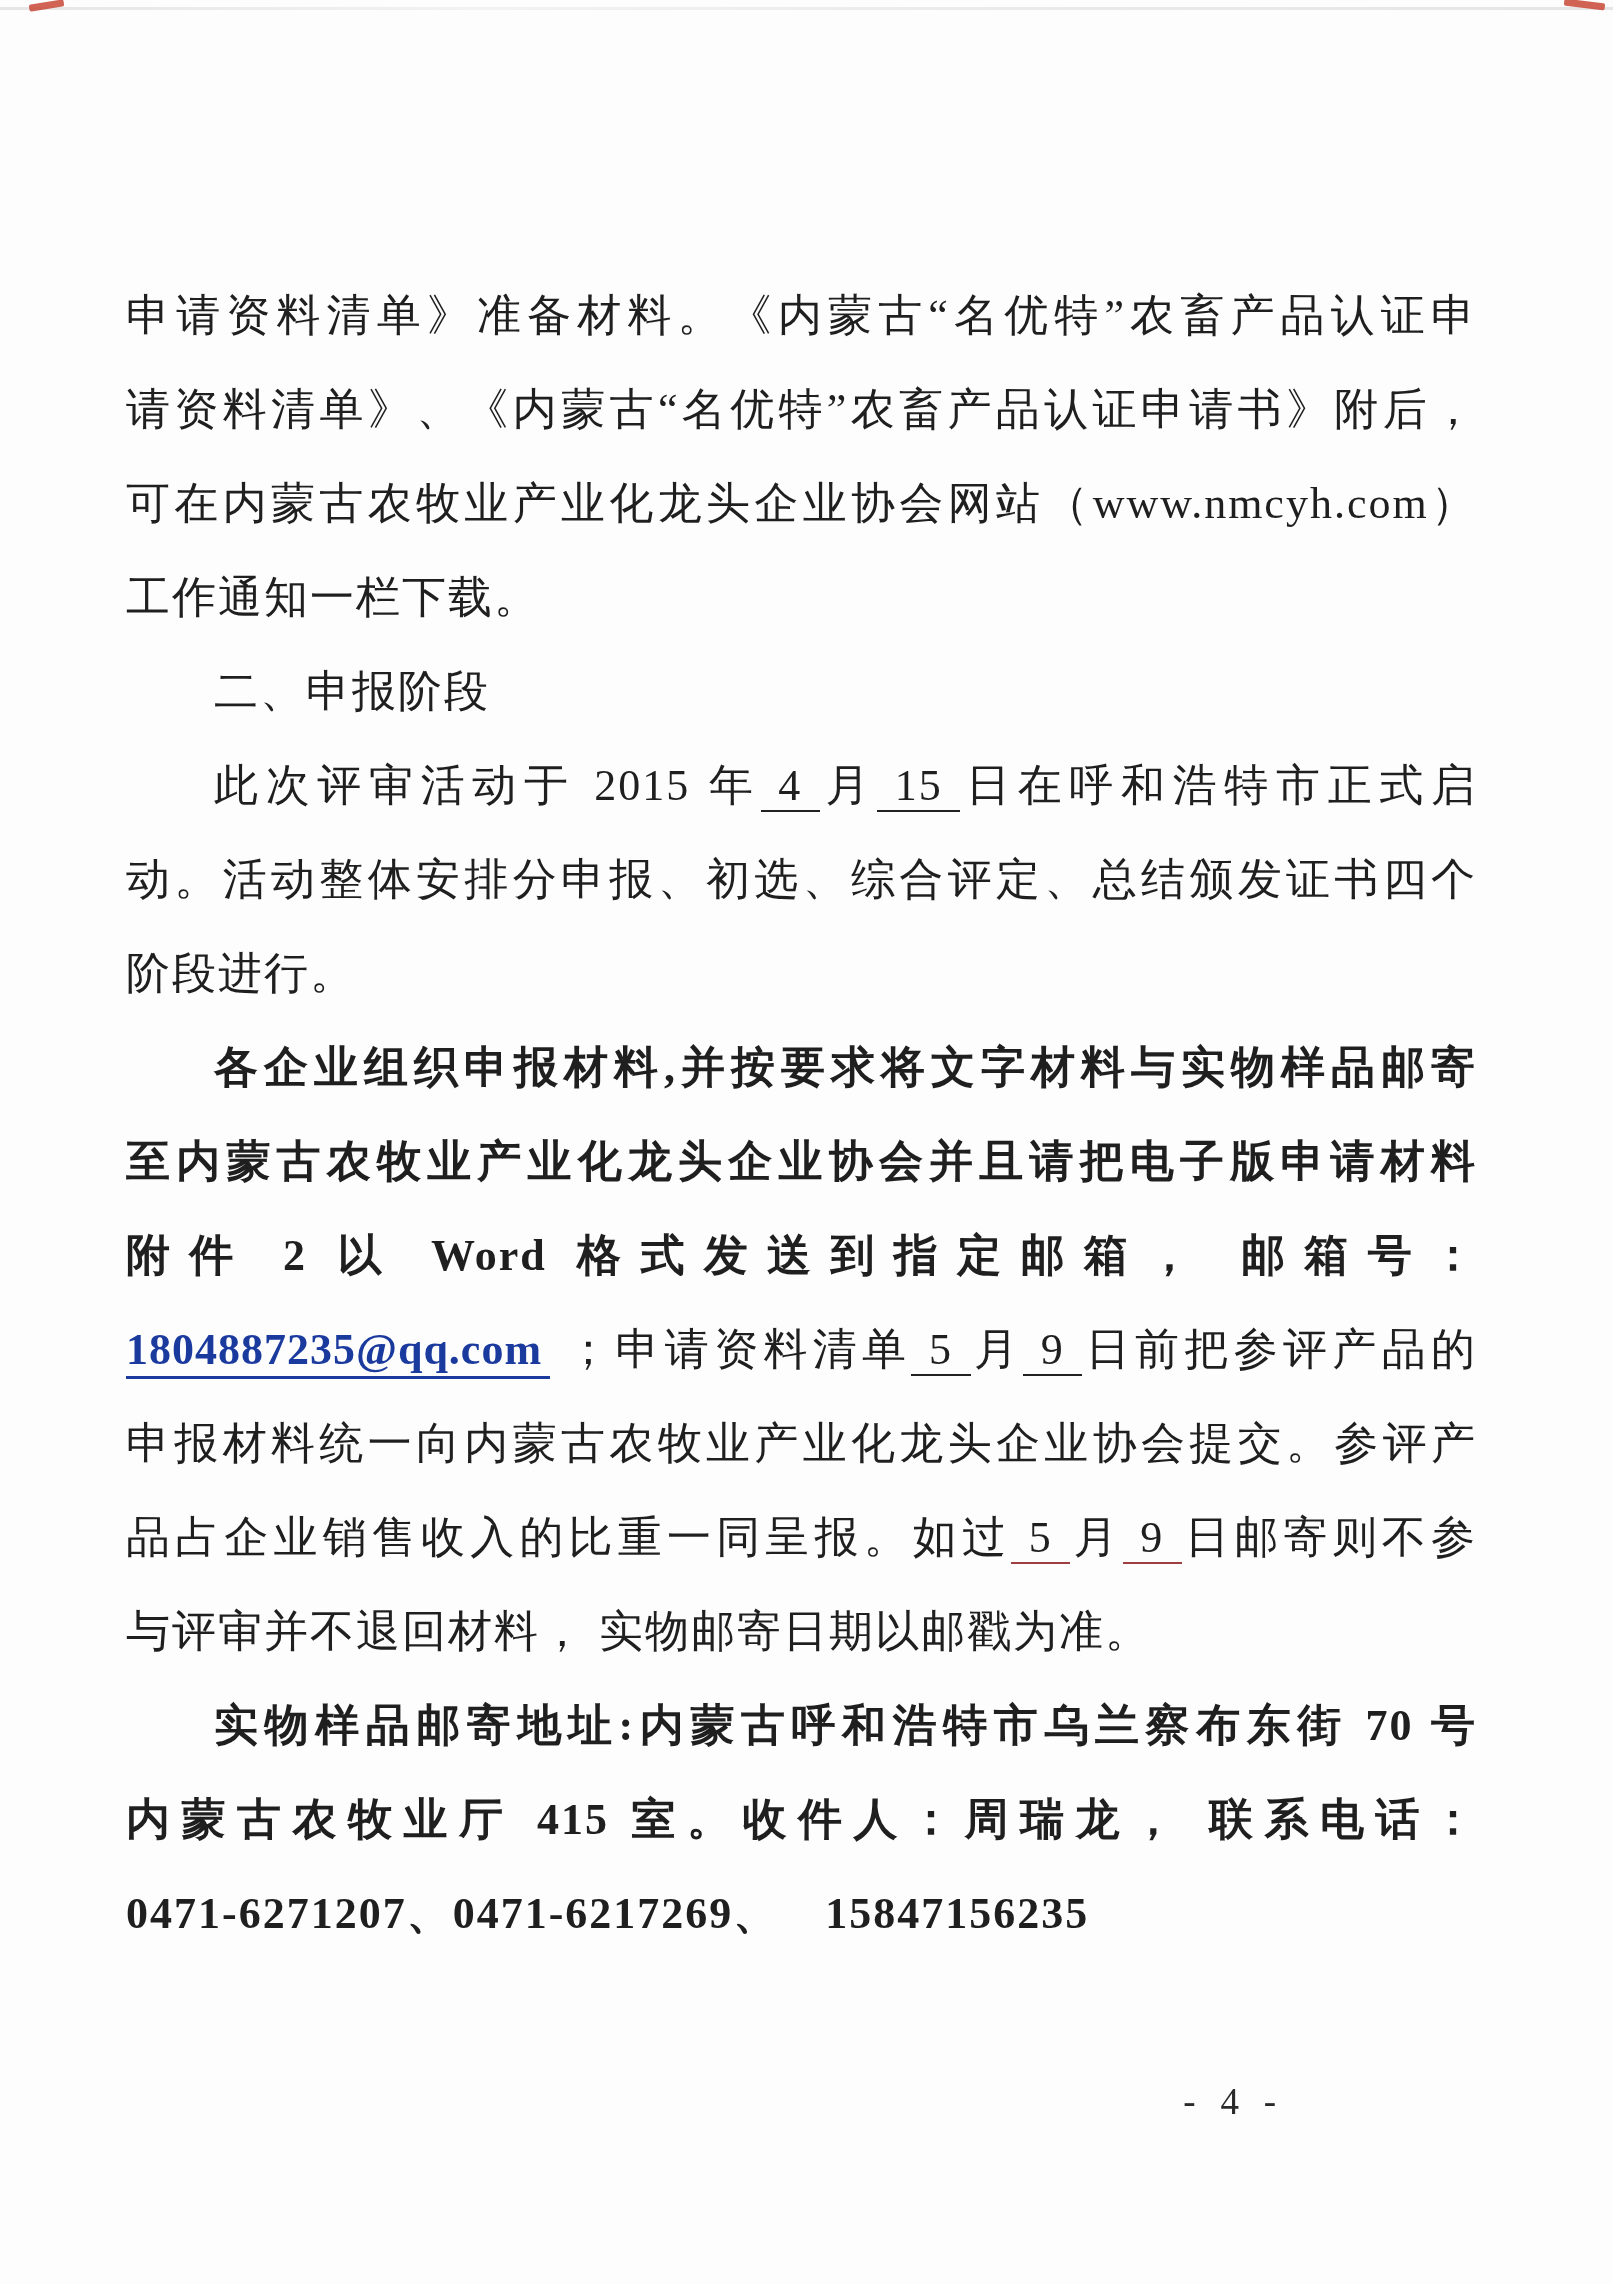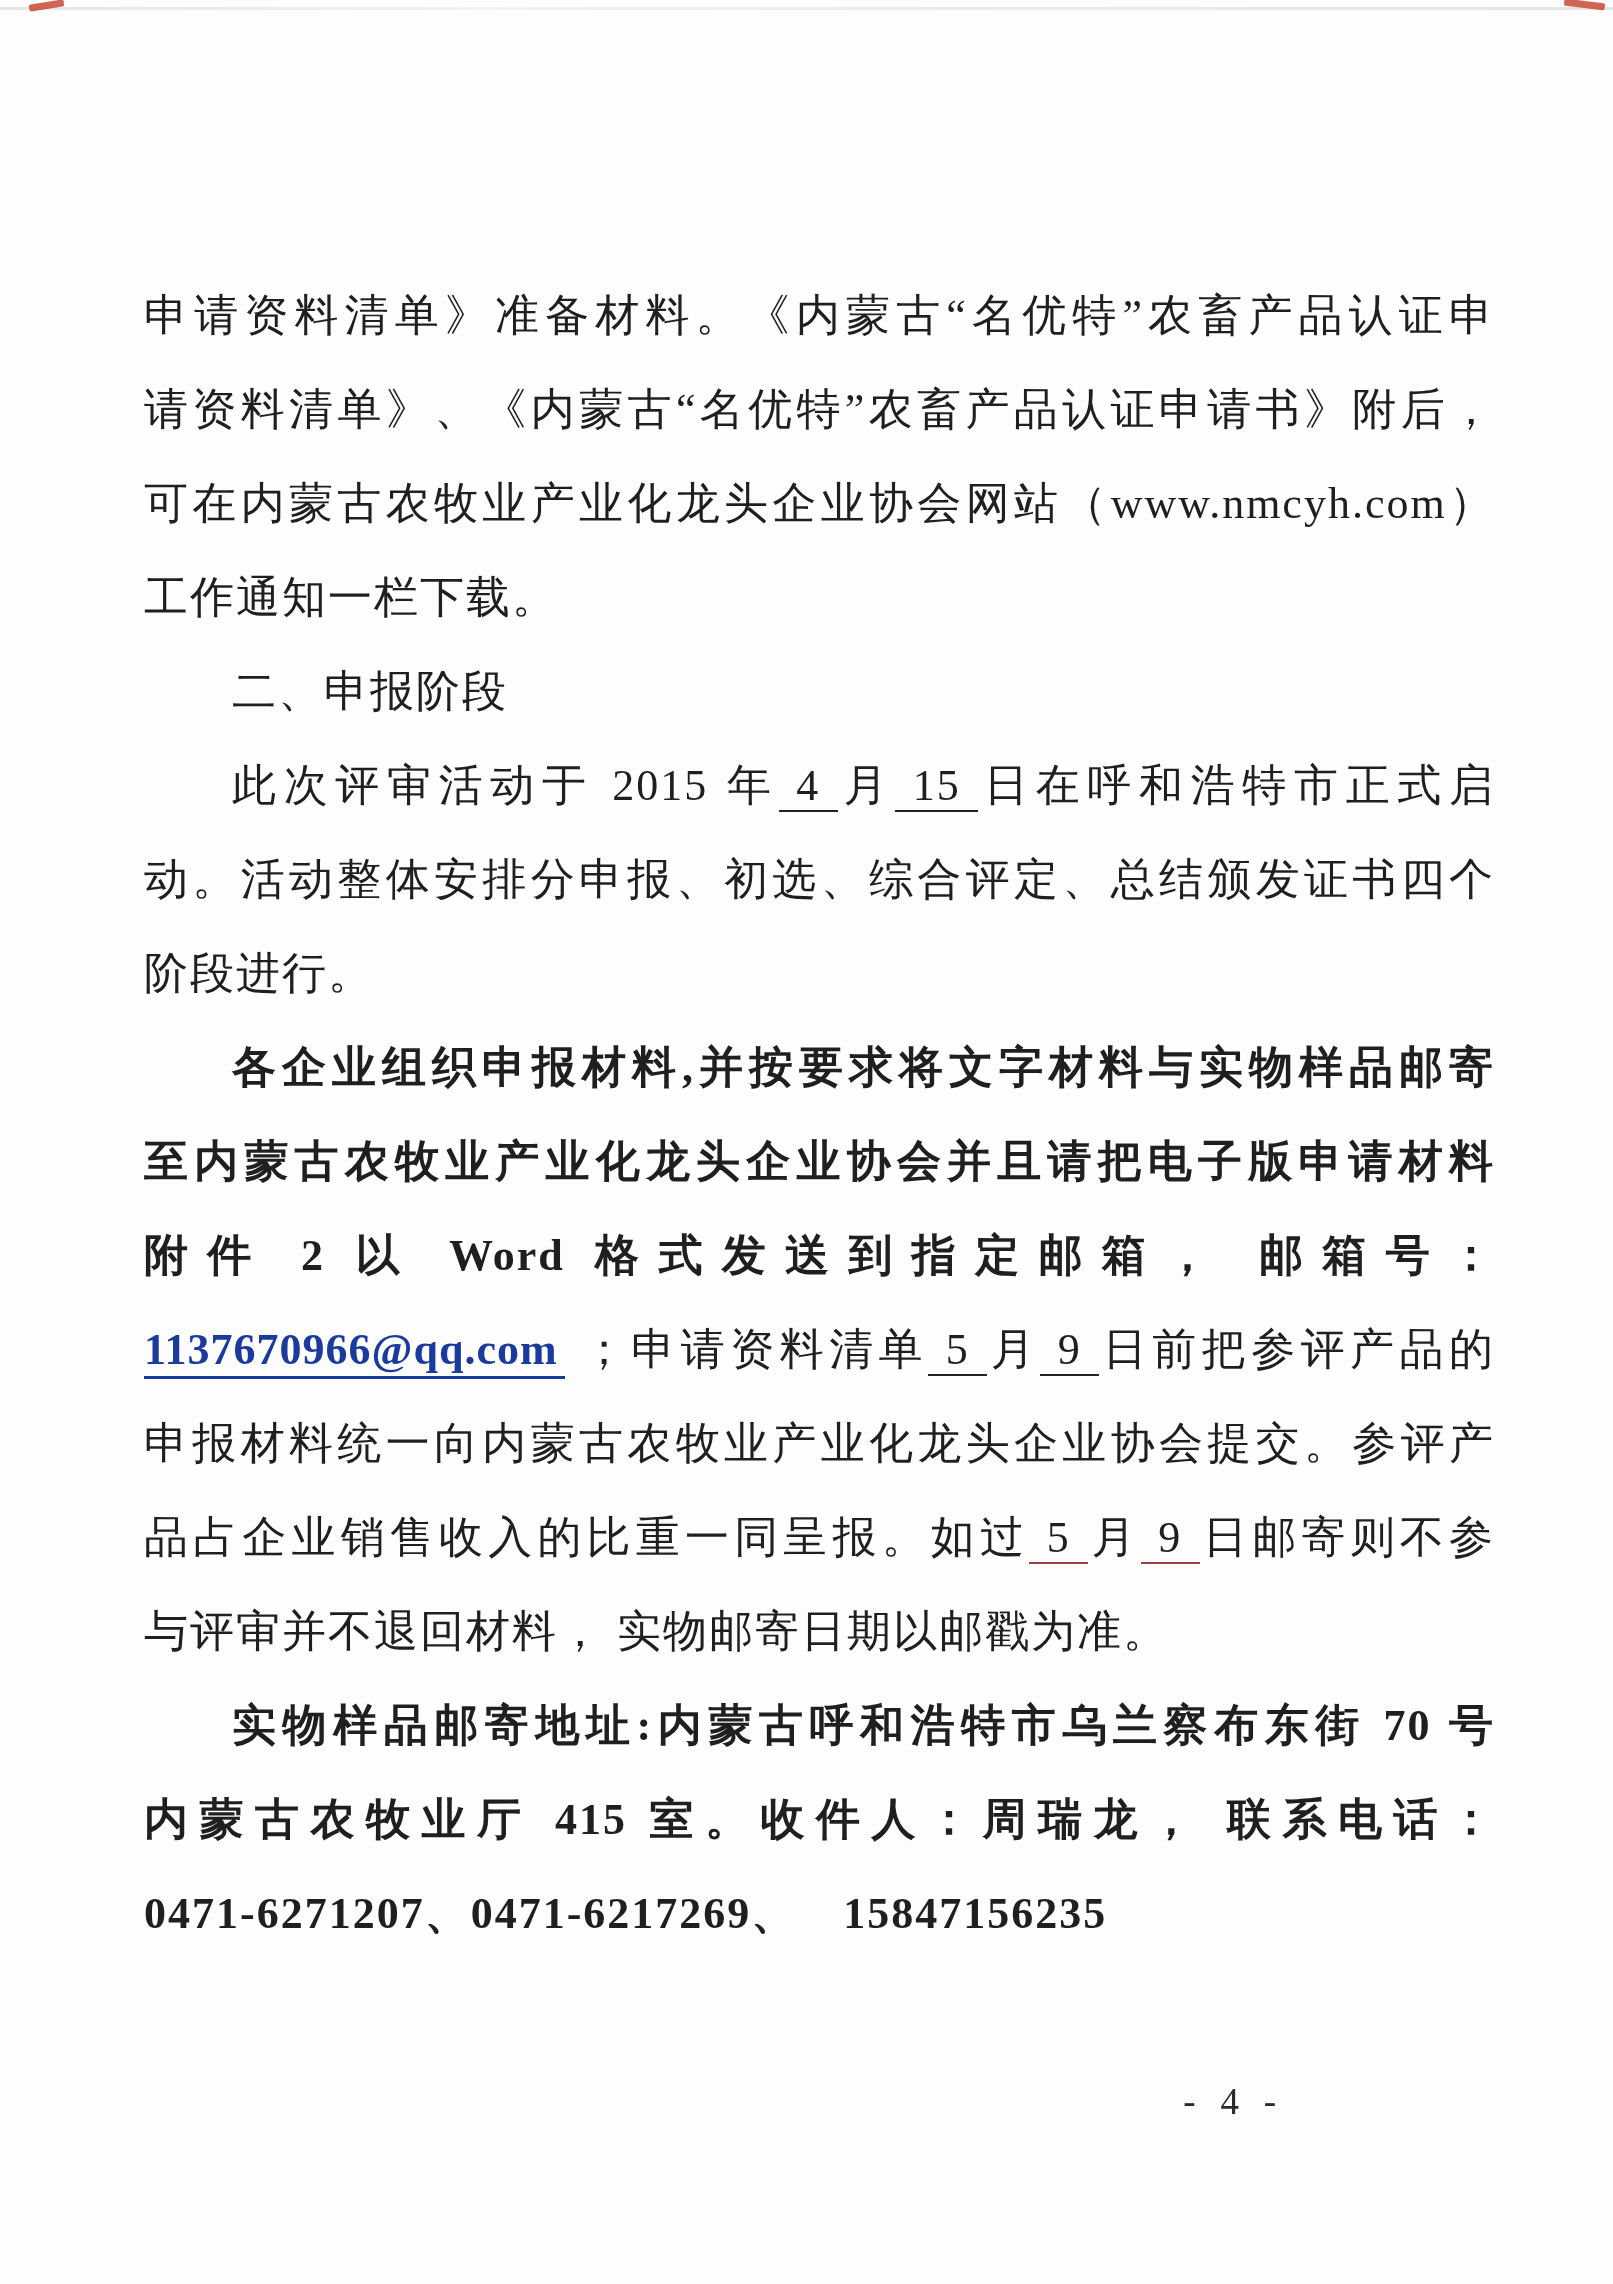--- a/index.html
+++ b/index.html
@@ -21,21 +21,21 @@
     position:absolute;top:6.9px;left:0;width:100%;height:2.9px;
     background:linear-gradient(90deg,#d9d9d9,#ececec 30%,#e0e0e0 62%,#d9d9d9);
     opacity:.65;
   }
   .red-mark{position:absolute;background:#c84836;opacity:.85;border-radius:2px;}
   .red-mark.left{top:2px;left:29px;width:35px;height:6.9px;transform:rotate(-9deg);}
   .red-mark.right{top:1px;right:7.8px;width:41px;height:6.9px;transform:rotate(7deg);}
 
   .doc-body{
     position:absolute;
-    left:144px;top:269px;width:1351px;
+    left:126px;top:269px;width:1351px;
   }
   .line{
     height:94px;line-height:94px;
     font-size:44px;color:var(--ink);
     letter-spacing:2px;
     text-align:left;
     white-space:nowrap;
   }
   .line.spread{
     text-align:justify;
@@ -80,21 +80,21 @@
       <div class="line spread"><span class="seg-r">请资料清单》、《内蒙古“名优特”农畜产品认证申请书》附后，</span></div>
       <div class="line spread"><span class="seg-r">可在内蒙古农牧业产业化龙头企业协会网站（www.nmcyh.com）</span></div>
       <div class="line"><span class="seg-r">工作通知一栏下载。</span></div>
       <div class="line indent"><span class="seg-r">二、申报阶段</span></div>
       <div class="line spread indent"><span class="seg-r">此次评审活动于 2015 年</span><span class="seg-u">4</span><span class="seg-r">月</span><span class="seg-u">15</span><span class="seg-r">日在呼和浩特市正式启</span></div>
       <div class="line spread"><span class="seg-r">动。活动整体安排分申报、初选、综合评定、总结颁发证书四个</span></div>
       <div class="line"><span class="seg-r">阶段进行。</span></div>
       <div class="line spread indent"><span class="seg-b">各企业组织申报材料,并按要求将文字材料与实物样品邮寄</span></div>
       <div class="line spread"><span class="seg-b">至内蒙古农牧业产业化龙头企业协会并且请把电子版申请材料</span></div>
       <div class="line spread"><span class="seg-b">附件 2 以 Word 格式发送到指定邮箱， 邮箱号：</span></div>
-      <div class="line spread"><a class="seg-a" href="#">1137670966@qq.com</a><span class="seg-r"> ；申请资料清单</span><span class="seg-u">5</span><span class="seg-r">月</span><span class="seg-u">9</span><span class="seg-r">日前把参评产品的</span></div>
+      <div class="line spread"><a class="seg-a" href="#">1804887235@qq.com</a><span class="seg-r"> ；申请资料清单</span><span class="seg-u">5</span><span class="seg-r">月</span><span class="seg-u">9</span><span class="seg-r">日前把参评产品的</span></div>
       <div class="line spread"><span class="seg-r">申报材料统一向内蒙古农牧业产业化龙头企业协会提交。参评产</span></div>
       <div class="line spread"><span class="seg-r">品占企业销售收入的比重一同呈报。如过</span><span class="seg-u2">5</span><span class="seg-r">月</span><span class="seg-u2">9</span><span class="seg-r">日邮寄则不参</span></div>
       <div class="line"><span class="seg-r">与评审并不退回材料， 实物邮寄日期以邮戳为准。</span></div>
       <div class="line spread indent"><span class="seg-b">实物样品邮寄地址:内蒙古呼和浩特市乌兰察布东街 70 号</span></div>
       <div class="line spread"><span class="seg-b">内蒙古农牧业厅 415 室。收件人：周瑞龙， 联系电话：</span></div>
       <div class="line"><span class="seg-b">0471-6271207、0471-6217269、　15847156235</span></div>
     </div>
 
   <div class="page-number">- 4 -</div>
 </div>

